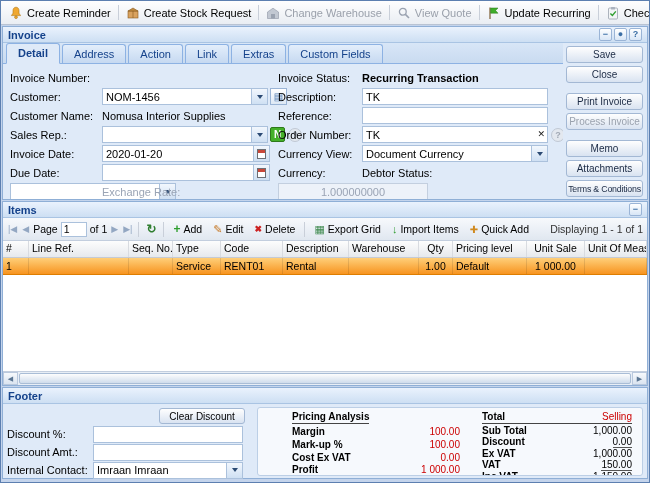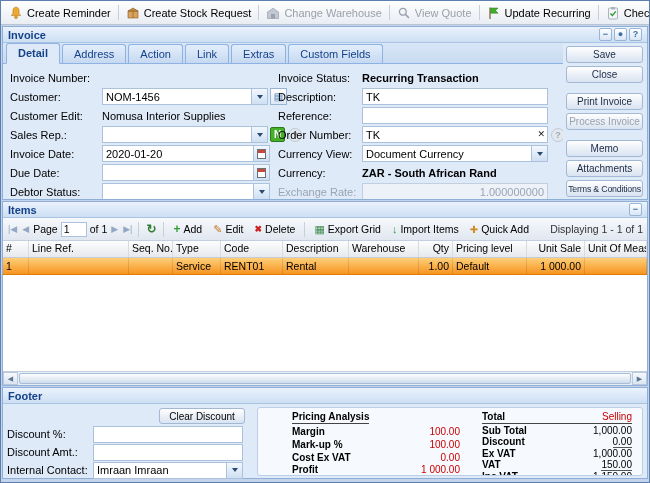--- a/index.html
+++ b/index.html
@@ -38,21 +38,21 @@
   .cal-glyph { width:9px; height:10px; border:1px solid #6b6f76; background:linear-gradient(#c9483a 0 3px,#fff 3px); display:inline-block; }
   .icon-btn { width:17px; height:17px; margin-left:2px; border:1px solid #9ab4d6; background:linear-gradient(#ffffff,#dde8f5); display:inline-flex; align-items:center; justify-content:center; font-size:10px; flex:none; }
   .g-lookup { color:#5b83b5; font-size:10px; line-height:10px; }
   .n-badge { width:15px; height:15px; background:#45b029; border:1px solid #2d7a1a; color:#fff; font-weight:bold; font-size:10px; text-align:center; line-height:13px; margin-left:2px; border-radius:2px; flex:none; }
   .help-badge { width:14px; height:14px; border-radius:50%; background:#e3e8ef; border:1px solid #c0c8d4; color:#a0a8b4; font-size:9px; font-weight:bold; text-align:center; line-height:12px; margin-left:3px; flex:none; }
   .static-val { white-space:nowrap; }
   .bold { font-weight:bold; }
   .input-wrap { position:relative; display:inline-block; height:17px; }
   .input-wrap .tinput { width:100%; padding-right:14px; }
   .clear-x { position:absolute; right:3px; top:2px; font-size:9px; color:#222; line-height:12px; }
-  .num-r { text-align:right; }
+  .num-r { text-align:center; }
 
   .inv-btncol { width:84px; padding:3px 4px 0 3px; display:flex; flex-direction:column; gap:3px; }
   .side-btn { height:17px; border:1px solid #a3b8d4; border-radius:3px; background:linear-gradient(#fefefe,#d9e3f1); font:10px "Liberation Sans", sans-serif; color:#1b2a44; width:100%; overflow:hidden; white-space:nowrap; }
   .side-btn.disabled { color:#9aa2ae; }
   .side-btn.tiny { font-size:8.8px; letter-spacing:-0.2px; }
   .gap8 { margin-top:7px; }
 
   
   .items-toolbar { height:23px; background:linear-gradient(#f7f9fc,#e0e7f0); border-bottom:1px solid #c3cede; display:flex; align-items:center; padding:0 4px; gap:3px; font-size:10.5px; white-space:nowrap; }
   .nav { color:#93a7c2; font-size:9px; padding:0 1px; }
@@ -199,21 +199,21 @@
               </span>
             <span class="icon-btn" data-interactable="true">
                 <span class="g-lookup" data-interactable="false">▤</span>
               </span>
           </span>
           <span class="lbl" data-interactable="false">Description:</span>
           <span class="fld">
             <input class="tinput" style="width: 186px;" data-interactable="true" value="TK">
           </span>
 
-          <span class="lbl" data-interactable="false">Customer Edit:</span>
+          <span class="lbl" data-interactable="false">Customer Name:</span>
           <span class="static-val" data-interactable="false">Nomusa Interior Supplies</span>
           <span class="lbl" data-interactable="false">Reference:</span>
           <span class="fld">
             <input class="tinput" style="width: 186px;" data-interactable="true" value="">
           </span>
 
           <span class="lbl" data-interactable="false">Sales Rep.:</span>
           <span class="fld" data-interactable="false">
             <input class="tinput" style="width: 152px;" data-interactable="true" value="">
             <span class="trigger" data-interactable="true">
@@ -247,21 +247,20 @@
           </span>
 
           <span class="lbl" data-interactable="false">Due Date:</span>
           <span class="fld" data-interactable="false">
             <input class="tinput" style="width: 152px;" data-interactable="true" value="">
             <span class="trigger" data-interactable="true">
                 <span class="cal-glyph" data-interactable="false"></span>
               </span>
           </span>
           <span class="lbl" data-interactable="false">Currency:</span>
-          <span class="static-val bold" data-interactable="false">ZAR - South African Rand</span>
 
           <span class="lbl" data-interactable="false">Debtor Status:</span>
           <span class="fld" data-interactable="false">
             <input class="tinput" style="width: 152px;" data-interactable="true">
             <span class="trigger" data-interactable="true">
                 <span class="tri" data-interactable="false"></span>
               </span>
           </span>
           <span class="lbl dis-lbl" data-interactable="false">Exchange Rate:</span>
           <span class="fld">

